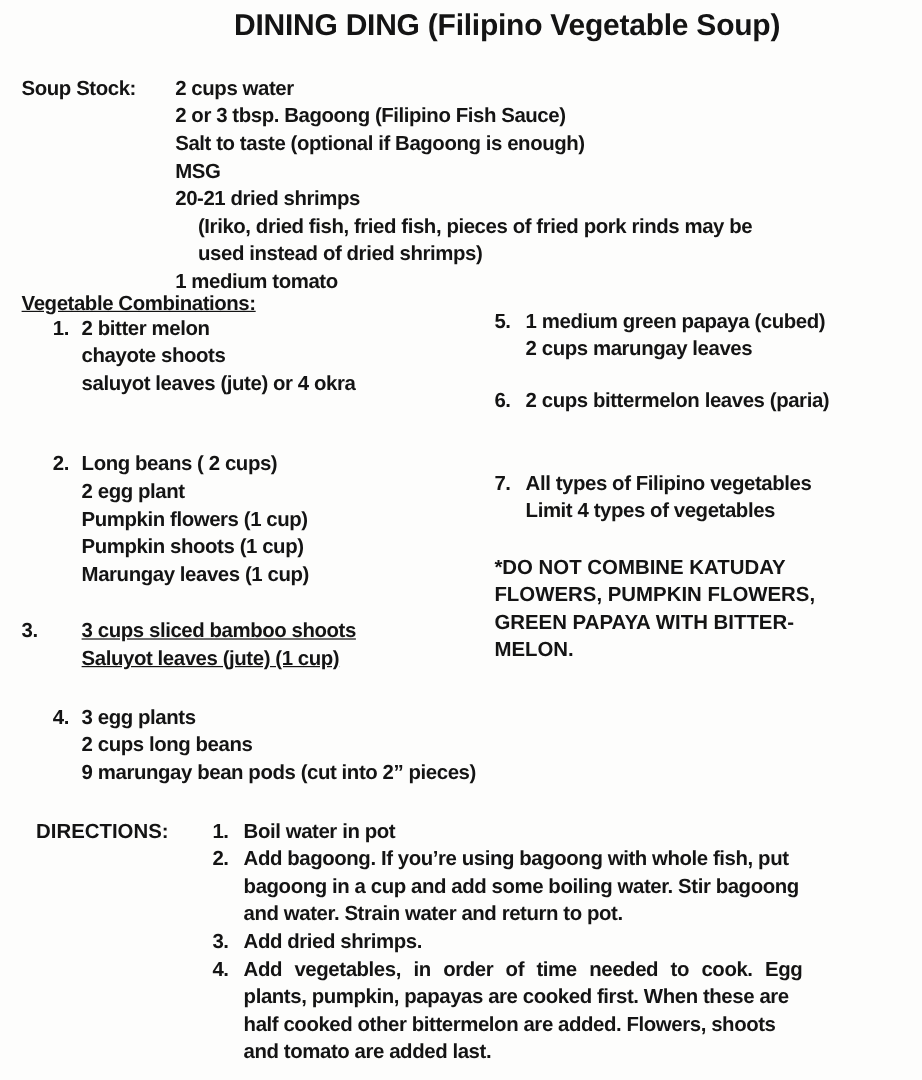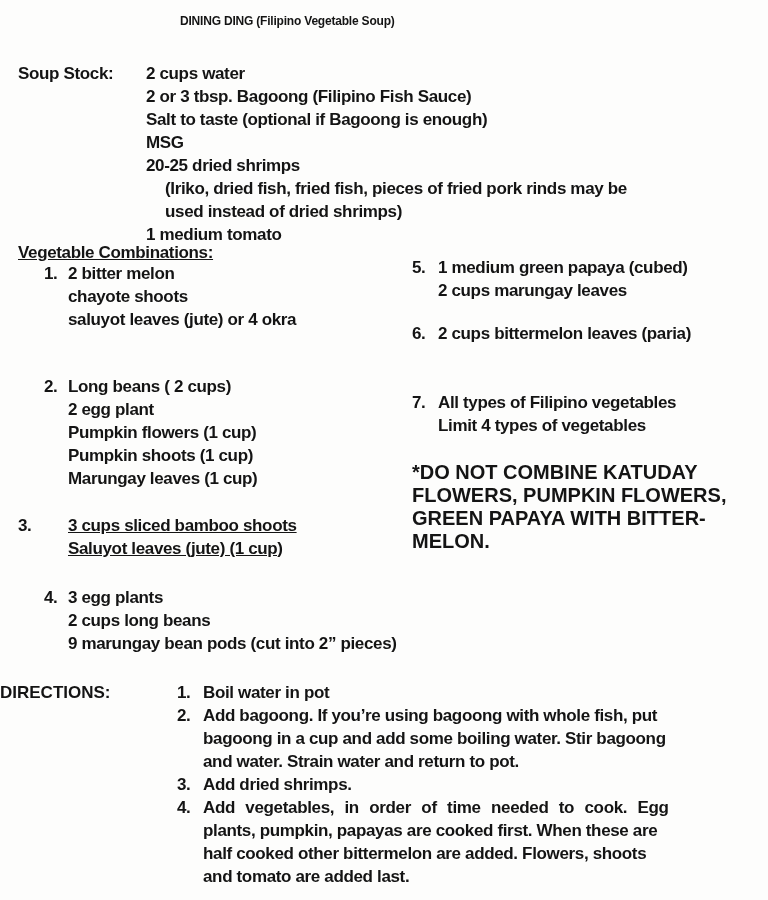--- a/index.html
+++ b/index.html
@@ -4,46 +4,46 @@
   <style>
     html, body { margin: 0; padding: 0; }
     body {
       width: 768px; height: 900px; position: relative; overflow: hidden;
       background: #fdfdfc; color: #141414;
       font-family: "Liberation Sans", "DejaVu Sans", sans-serif;
       font-size: 17px; font-weight: bold; letter-spacing: -0.35px;
     }
     .abs { position: absolute; }
     .line { white-space: nowrap; line-height: 23px; }
-    #title { left: 180px; top: 10px; font-size: 12px; letter-spacing: -0.2px; }
+    #title { left: 195px; top: 10px; font-size: 25px; letter-spacing: -0.2px; }
     #stock-label { left: 18px; top: 62px; }
     #stock-list { left: 146px; top: 62px; }
     #stock-list .indent { padding-left: 19px; }
     #veg-heading { left: 18px; top: 241px; text-decoration: underline; }
     .combo { }
     .combo .num { position: absolute; left: 0; }
     .combo .items { position: absolute; }
-    #directions-label { left: 0; top: 681px; letter-spacing: 0; }
+    #directions-label { left: 30px; top: 681px; letter-spacing: 0; }
     #directions { left: 177px; top: 681px; width: 560px; }
     .step { position: relative; padding-left: 26px; line-height: 23px; }
     .step .snum { position: absolute; left: 0; top: 0; }
-    #warning { left: 412px; top: 461px; font-size: 20px; line-height: 23px; letter-spacing: 0; }
+    #warning { left: 412px; top: 461px; font-size: 17px; line-height: 23px; letter-spacing: 0; }
   </style>
 </head>
 <body>
 
 <div class="abs line" id="title">DINING DING (Filipino Vegetable Soup)</div>
 
 <div class="abs line" id="stock-label">Soup Stock:</div>
 <div class="abs" id="stock-list">
   <div class="line">2 cups water</div>
   <div class="line">2 or 3 tbsp. Bagoong (Filipino Fish Sauce)</div>
   <div class="line">Salt to taste (optional if Bagoong is enough)</div>
   <div class="line">MSG</div>
-  <div class="line">20-25 dried shrimps</div>
+  <div class="line">20-21 dried shrimps</div>
   <div class="line indent">(Iriko, dried fish, fried fish, pieces of fried pork rinds may be</div>
   <div class="line indent">used instead of dried shrimps)</div>
   <div class="line">1 medium tomato</div>
 </div>
 
 <div class="abs line" id="veg-heading">Vegetable Combinations:</div>
 
 <div class="abs combo" style="left:44px; top:262px;">
   <div class="num line">1.</div>
   <div class="items" style="left:24px;">

